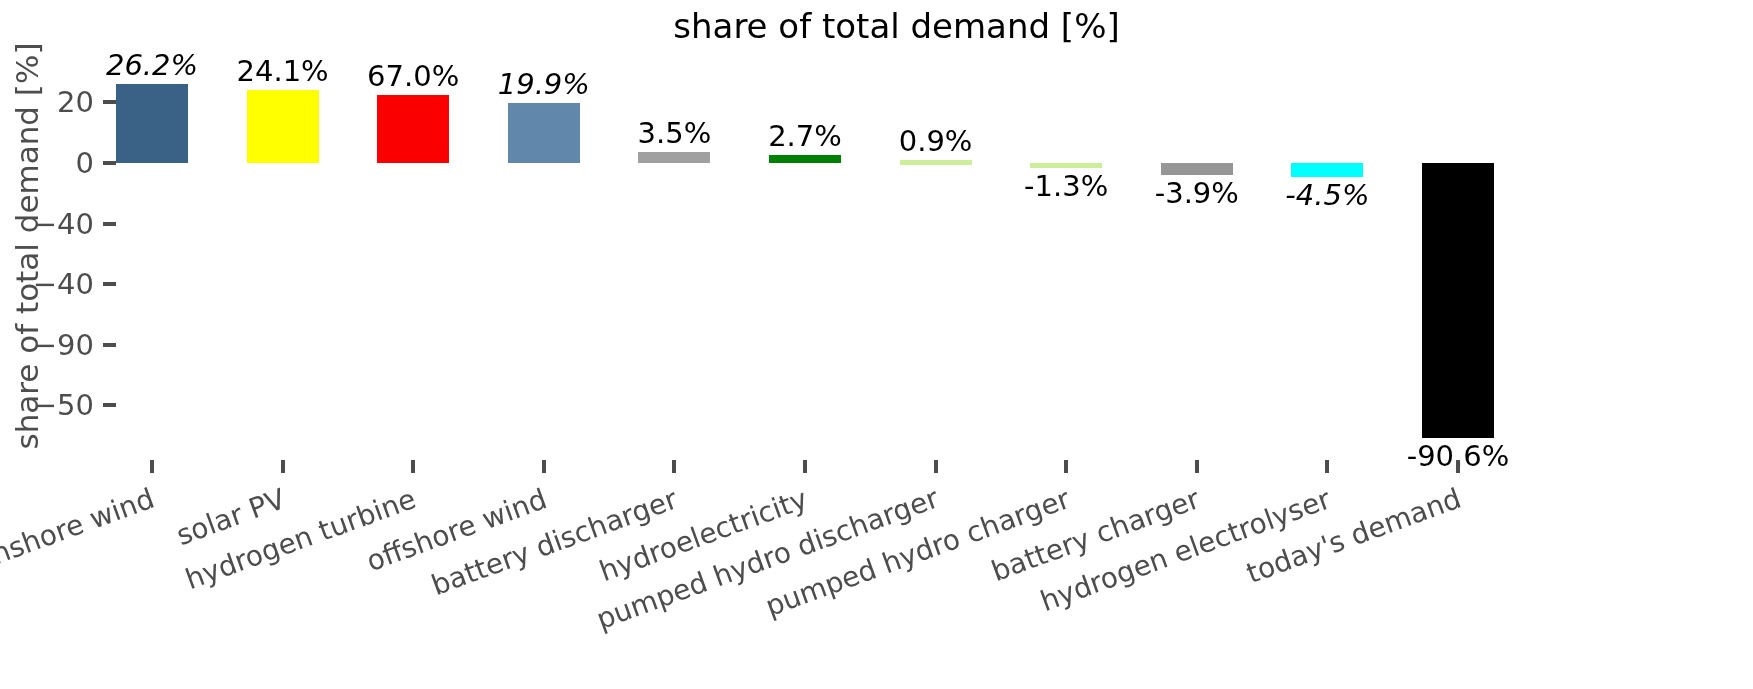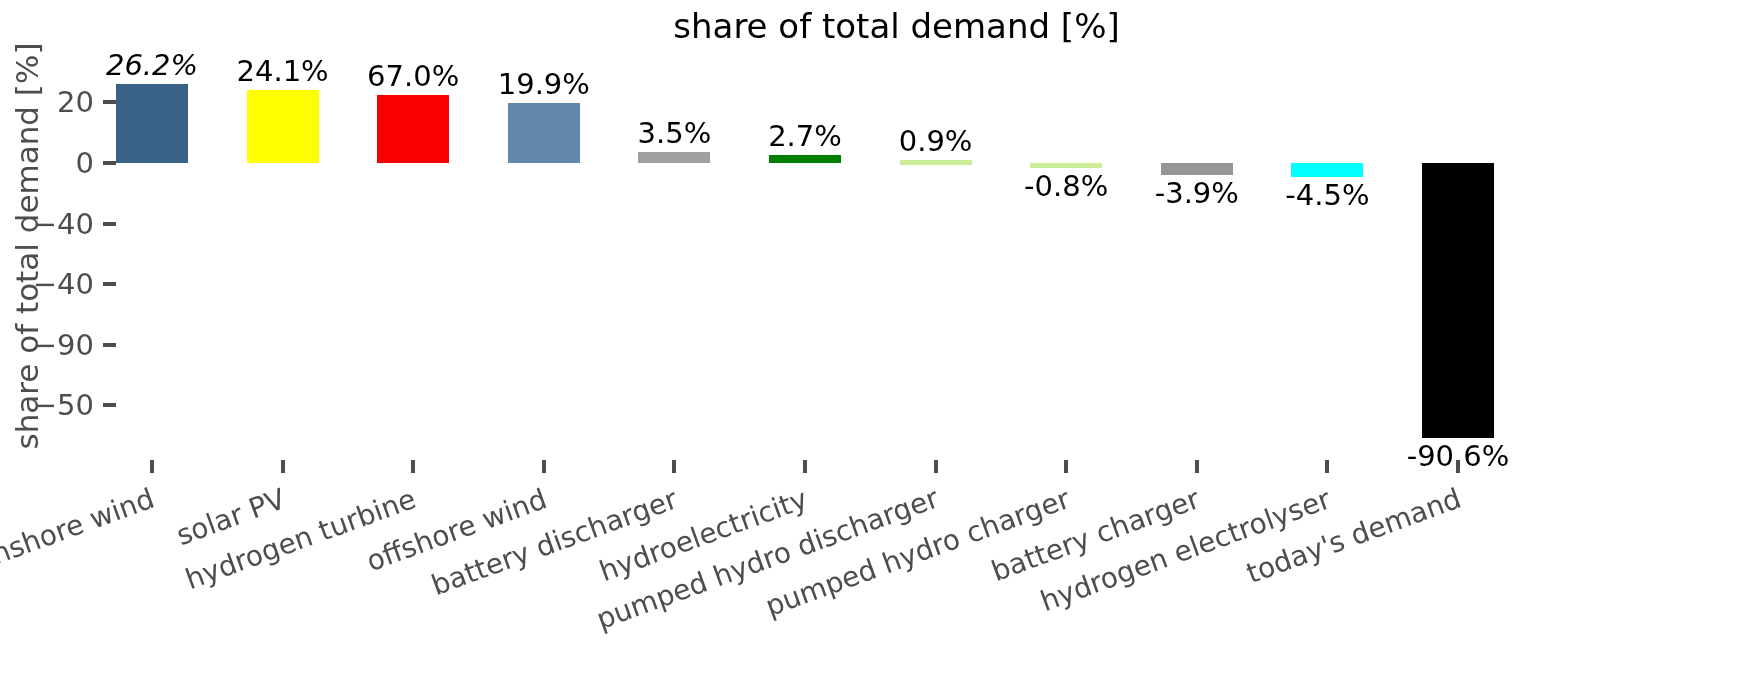--- a/index.html
+++ b/index.html
@@ -110,45 +110,45 @@
           <div class="vlabel" style="top: -7.386px;">26.2%</div>
         </div>
         <div class="bar" style="left: 116.6px; top: 0px; height: 100%;">
           <div class="rect" style="top: 34.977px; height: 73.023px; background: rgb(255, 255, 0);"></div>
           <div class="vlabel" style="top: -1.023px;">24.1%</div>
         </div>
         <div class="bar" style="left: 247.2px; top: 0px; height: 100%;">
           <div class="rect" style="top: 39.522px; height: 68.478px; background: rgb(250, 0, 0);"></div>
           <div class="vlabel" style="top: 3.522px;">67.0%</div>
         </div>
-        <div class="bar" style="left: 377.8px; top: 0px; height: 100%;">
+        <div class="bar" style="left: 377.8px; top: 0px; height: 100%; font-style: italic;">
           <div class="rect" style="top: 47.703px; height: 60.297px; background: rgb(97, 135, 171);"></div>
           <div class="vlabel" style="top: 11.703px;">19.9%</div>
         </div>
         <div class="bar" style="left: 508.4px; top: 0px; height: 100%;">
           <div class="rect" style="top: 97.395px; height: 10.605px; background: rgb(160, 160, 160);"></div>
           <div class="vlabel" style="top: 61.395px;">3.5%</div>
         </div>
         <div class="bar" style="left: 639px; top: 0px; height: 100%; text-align: right;">
           <div class="rect" style="top: 99.819px; height: 8.181px; background: rgb(0, 128, 0);"></div>
           <div class="vlabel" style="top: 63.819px;">2.7%</div>
         </div>
         <div class="bar" style="left: 769.6px; top: 0px; height: 100%;">
           <div class="rect" style="top: 105.273px; height: 5px; background: rgb(204, 238, 153);"></div>
           <div class="vlabel" style="top: 69.273px;">0.9%</div>
         </div>
         <div class="bar" style="left: 900.2px; top: 0px; height: 100%;">
           <div class="rect" style="top: 108px; height: 5px; background: rgb(204, 238, 153);"></div>
-          <div class="vlabel" style="top: 114px;">-0.8%</div>
+          <div class="vlabel" style="top: 114px;">-1.3%</div>
         </div>
         <div class="bar" style="left: 1030.8px; top: 0px; height: 100%;">
           <div class="rect" style="top: 108px; height: 11.817px; background: rgb(150, 150, 150);"></div>
           <div class="vlabel" style="top: 120.817px;">-3.9%</div>
         </div>
-        <div class="bar" style="left: 1161.4px; top: 0px; height: 100%;">
+        <div class="bar" style="left: 1161.4px; top: 0px; height: 100%; font-style: italic;">
           <div class="rect" style="top: 108px; height: 13.635px; background: rgb(0, 255, 255);"></div>
           <div class="vlabel" style="top: 122.635px;">-4.5%</div>
         </div>
         <div class="bar" style="left: 1292px; top: 0px; height: 100%;">
           <div class="rect" style="top: 108px; height: 274.518px; background: rgb(0, 0, 0);"></div>
           <div class="vlabel" style="top: 383.518px;">-90.6%</div>
         </div>
       </div>
     <div id="xticks">
         <div class="xtick" style="left: 20px; top: 405px;"></div>

